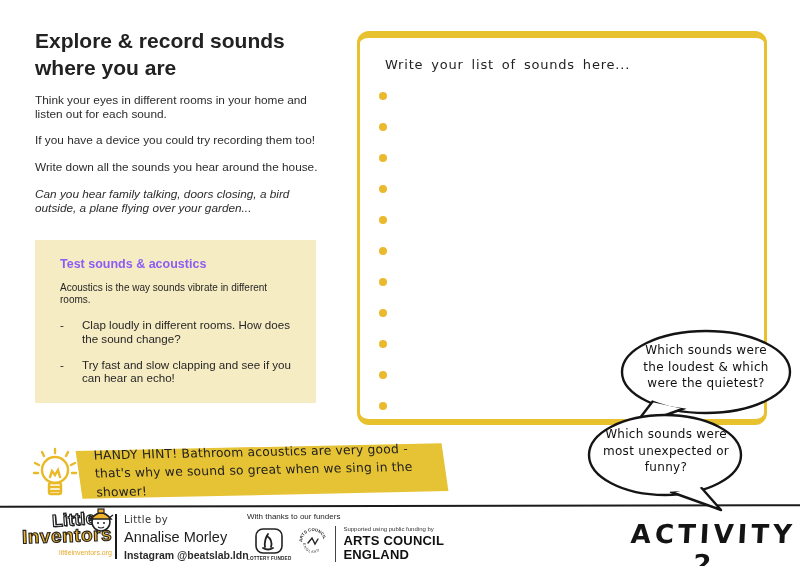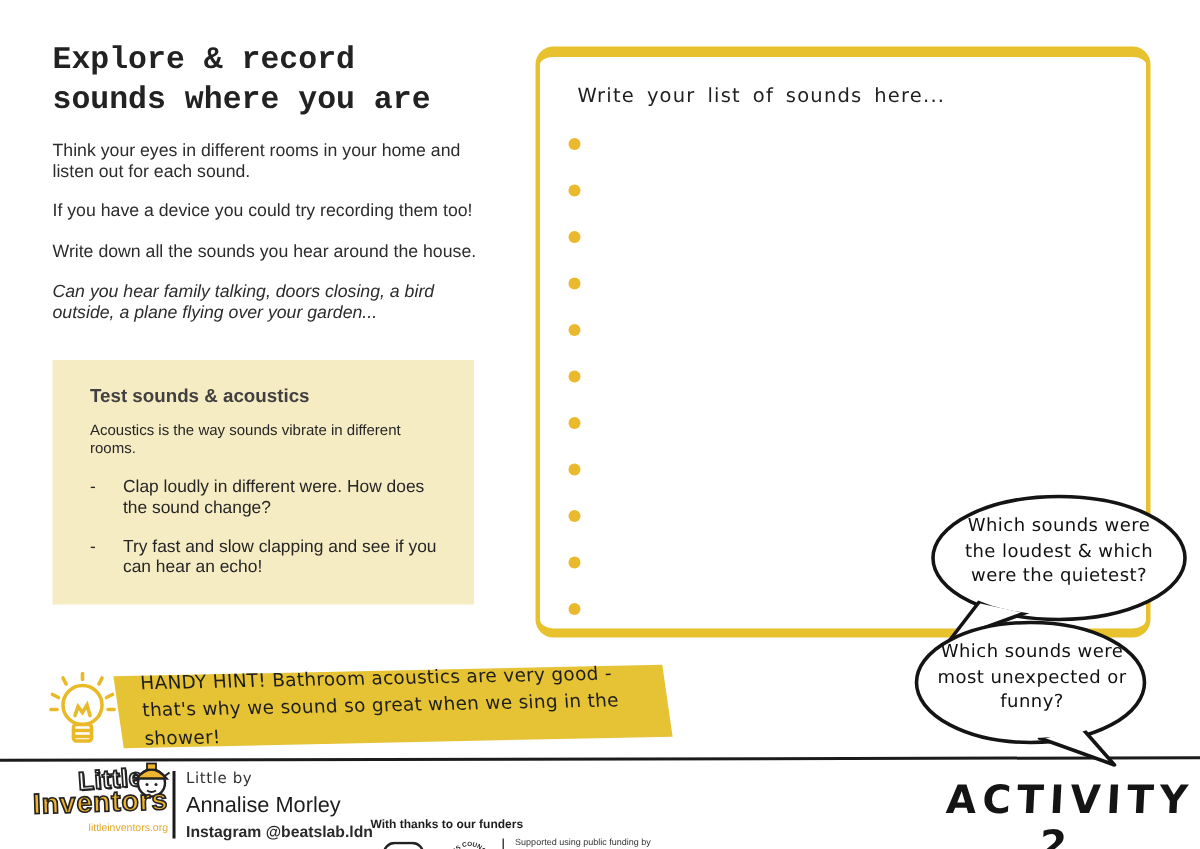--- a/index.html
+++ b/index.html
@@ -12,31 +12,31 @@
   html,body{width:800px;height:566px;}
   body{
     font-family:"Liberation Sans",sans-serif;
     background:#ffffff;color:var(--ink);
     position:relative;overflow:hidden;
   }
   .hand{font-family:"DejaVu Sans",sans-serif;letter-spacing:.4px;}
 
   
   .left-col{position:absolute;left:35px;top:28px;width:300px;}
-  .page-title{font-size:21px;font-weight:bold;line-height:1.27;color:#222;width:270px;margin-bottom:13px;font-family:Liberation Mono, monospace;}
+  .page-title{font-size:21px;font-weight:bold;line-height:1.27;color:#222;width:270px;margin-bottom:13px;}
   .para{font-size:11.8px;line-height:1.18;margin-bottom:12px;width:292px;color:#2c2c2c;}
   .para.single{margin-bottom:13px;}
   .para.italic{font-style:italic;margin-top:0;}
 
   .acoustics-box{
     background:var(--pale);
     width:281px;margin-top:24px;
     padding:17px 20px 18px 25px;
   }
-  .acoustics-box h2{font-size:12.5px;font-weight:bold;margin-bottom:11px;color:#404040;}
+  .acoustics-box h2{font-size:12.5px;font-weight:bold;margin-bottom:11px;color:#8b5cf6;}
   .acoustics-box .intro{font-size:10px;line-height:1.2;margin-bottom:12px;}
   .dash-item{display:flex;font-size:11.6px;line-height:1.2;margin-top:12px;}
   .dash-item .dash{width:22px;flex:0 0 22px;}
 
   
   .bulb{position:absolute;left:29px;top:443px;}
   .hint-banner{
     position:absolute;left:79px;top:447px;width:366px;height:48px;
     background:var(--banner);
     transform:rotate(-1.2deg) skewX(7deg);
@@ -62,21 +62,21 @@
   
   .bubble{position:absolute;z-index:5;}
   .bubble svg{position:absolute;left:0;top:0;}
   .bubble .bubble-text{
     position:absolute;left:0;top:0;width:100%;
     text-align:center;font-size:12px;line-height:1.38;color:#111;
     letter-spacing:.3px;
   }
   .bubble1{left:619px;top:329px;width:174px;height:104px;}
   .bubble1 .bubble-text{padding:13px 16px 0 16px;}
-  .bubble2{left:609px;top:413px;width:158px;height:102px;}
+  .bubble2{left:587px;top:413px;width:158px;height:102px;}
   .bubble2 .bubble-text{padding:13px 12px 0 12px;}
 
   
   .footer-rule{position:absolute;left:0;top:505px;width:800px;height:2px;background:#1b1b1b;transform:rotate(-.12deg);}
   .logo-block{position:absolute;left:10px;top:511px;width:102px;text-align:right;}
   .logo-row{position:relative;line-height:.95;}
   .logo-little{
     font-size:17px;font-weight:800;color:#fff;letter-spacing:.5px;
     -webkit-text-stroke:1.2px #222;
     text-shadow:1px 1px 0 #222;
@@ -88,21 +88,21 @@
     display:inline-block;margin-top:-2px;transform:rotate(-2deg);
   }
   .logo-url{font-size:7px;color:#e4a92c;margin-top:2px;}
   .logo-kid{position:absolute;right:-4px;top:-6px;}
   .footer-vr{position:absolute;left:115px;top:514px;width:2px;height:45px;background:#1b1b1b;}
   .created-block{position:absolute;left:124px;top:514px;}
   .created-label{font-size:10px;color:#333;}
   .creator-name{font-size:14.5px;font-weight:normal;color:#1d1d1d;margin-top:4px;}
   .creator-ig{font-size:10.5px;font-weight:bold;color:#2a2a2a;margin-top:4px;}
   .funders-block{position:absolute;left:247px;top:512px;}
-  .funders-label{font-size:8px;font-weight:bold;color:#1d1d1d;margin-top:33px;}
+  .funders-label{font-size:8px;font-weight:normal;color:#1d1d1d;}
   .funders-row{display:flex;align-items:center;margin-top:5px;gap:7px;}
   .lottery{display:flex;flex-direction:column;align-items:center;}
   .lottery-caption{font-size:4.6px;font-weight:bold;letter-spacing:.2px;margin-top:2px;}
   .funders-vr{width:1px;height:36px;background:#444;}
   .arts-text .supported{font-size:6px;color:#333;margin-bottom:2px;}
   .arts-text .ac1,.arts-text .ac2{font-size:13px;font-weight:800;letter-spacing:.2px;color:#111;line-height:1.05;}
   .activity-label{
     position:absolute;left:630px;top:519px;width:150px;text-align:center;
     font-size:26px;font-weight:700;letter-spacing:4px;color:#141414;
     transform:skewX(-3deg);
@@ -117,21 +117,21 @@
   <p class="para">Think your eyes in different rooms in your home and listen out for each sound.</p>
   <p class="para single">If you have a device you could try recording them too!</p>
   <p class="para single">Write down all the sounds you hear around the house.</p>
   <p class="para italic">Can you hear family talking, doors closing, a bird outside, a plane flying over your garden...</p>
 
   <div class="acoustics-box">
     <h2>Test sounds &amp; acoustics</h2>
     <p class="intro">Acoustics is the way sounds vibrate in different rooms.</p>
     <div class="dash-item">
       <span class="dash">-</span>
-      <span>Clap loudly in different were. How does the sound change?</span>
+      <span>Clap loudly in different rooms. How does the sound change?</span>
     </div>
     <div class="dash-item">
       <span class="dash">-</span>
       <span>Try fast and slow clapping and see if you can hear an echo!</span>
     </div>
   </div>
 </div>
 
 <div class="bulb">
   <svg width="52" height="58" viewBox="0 0 52 58">

